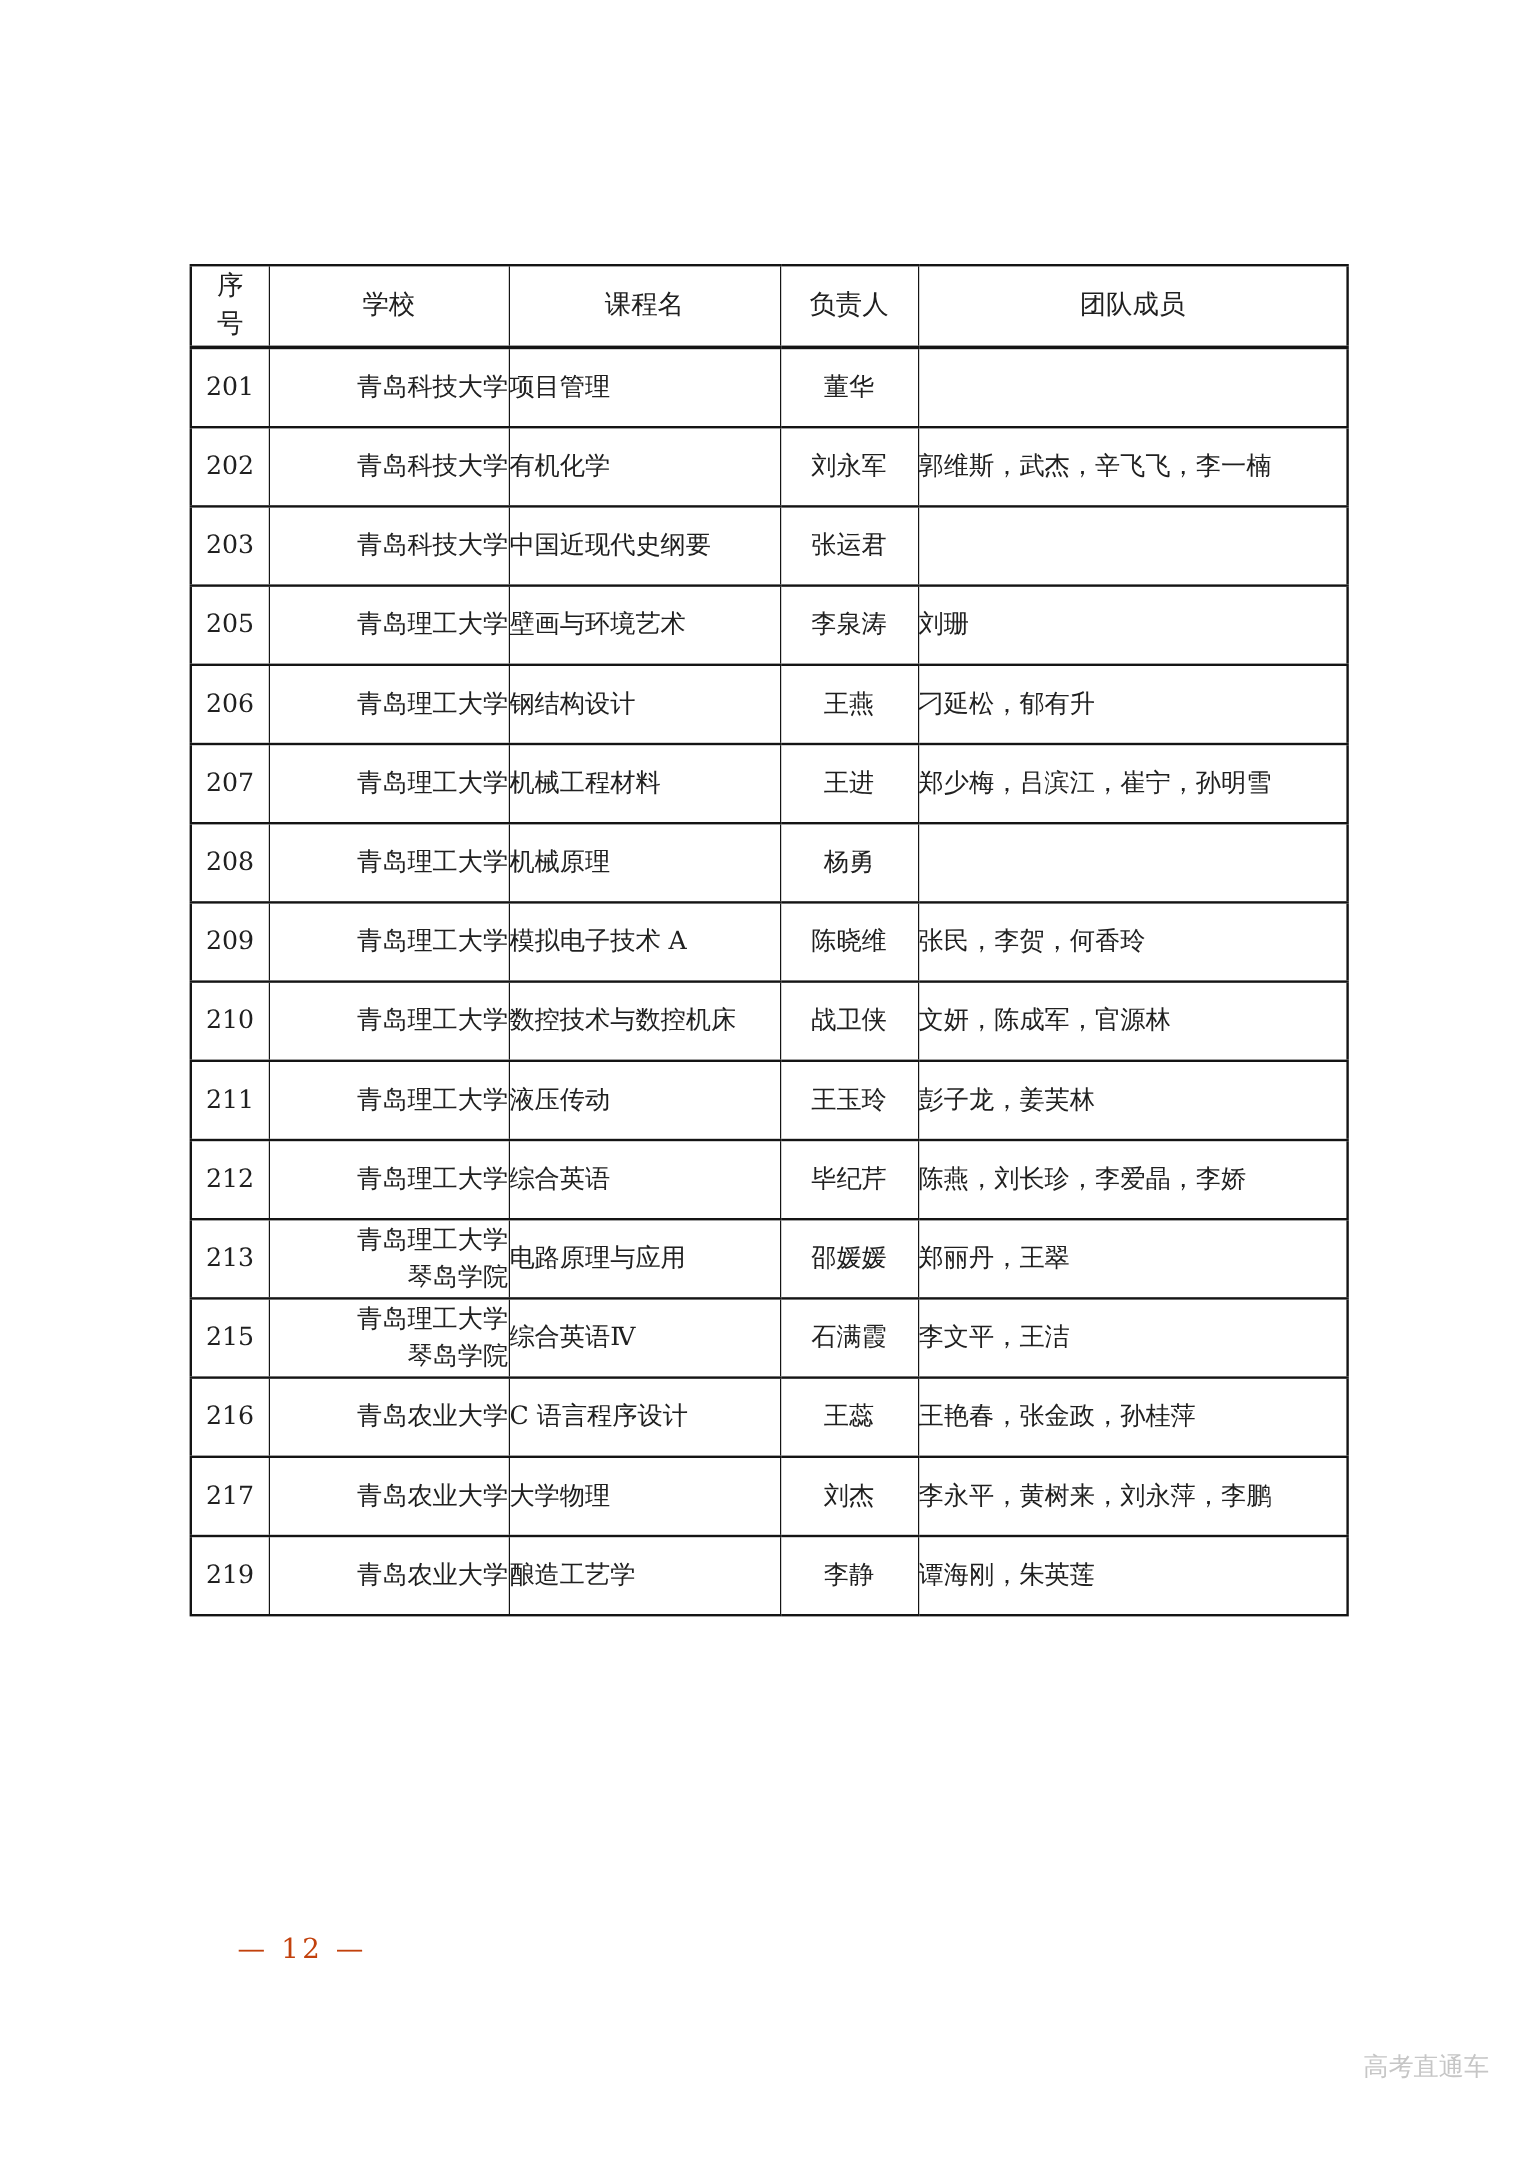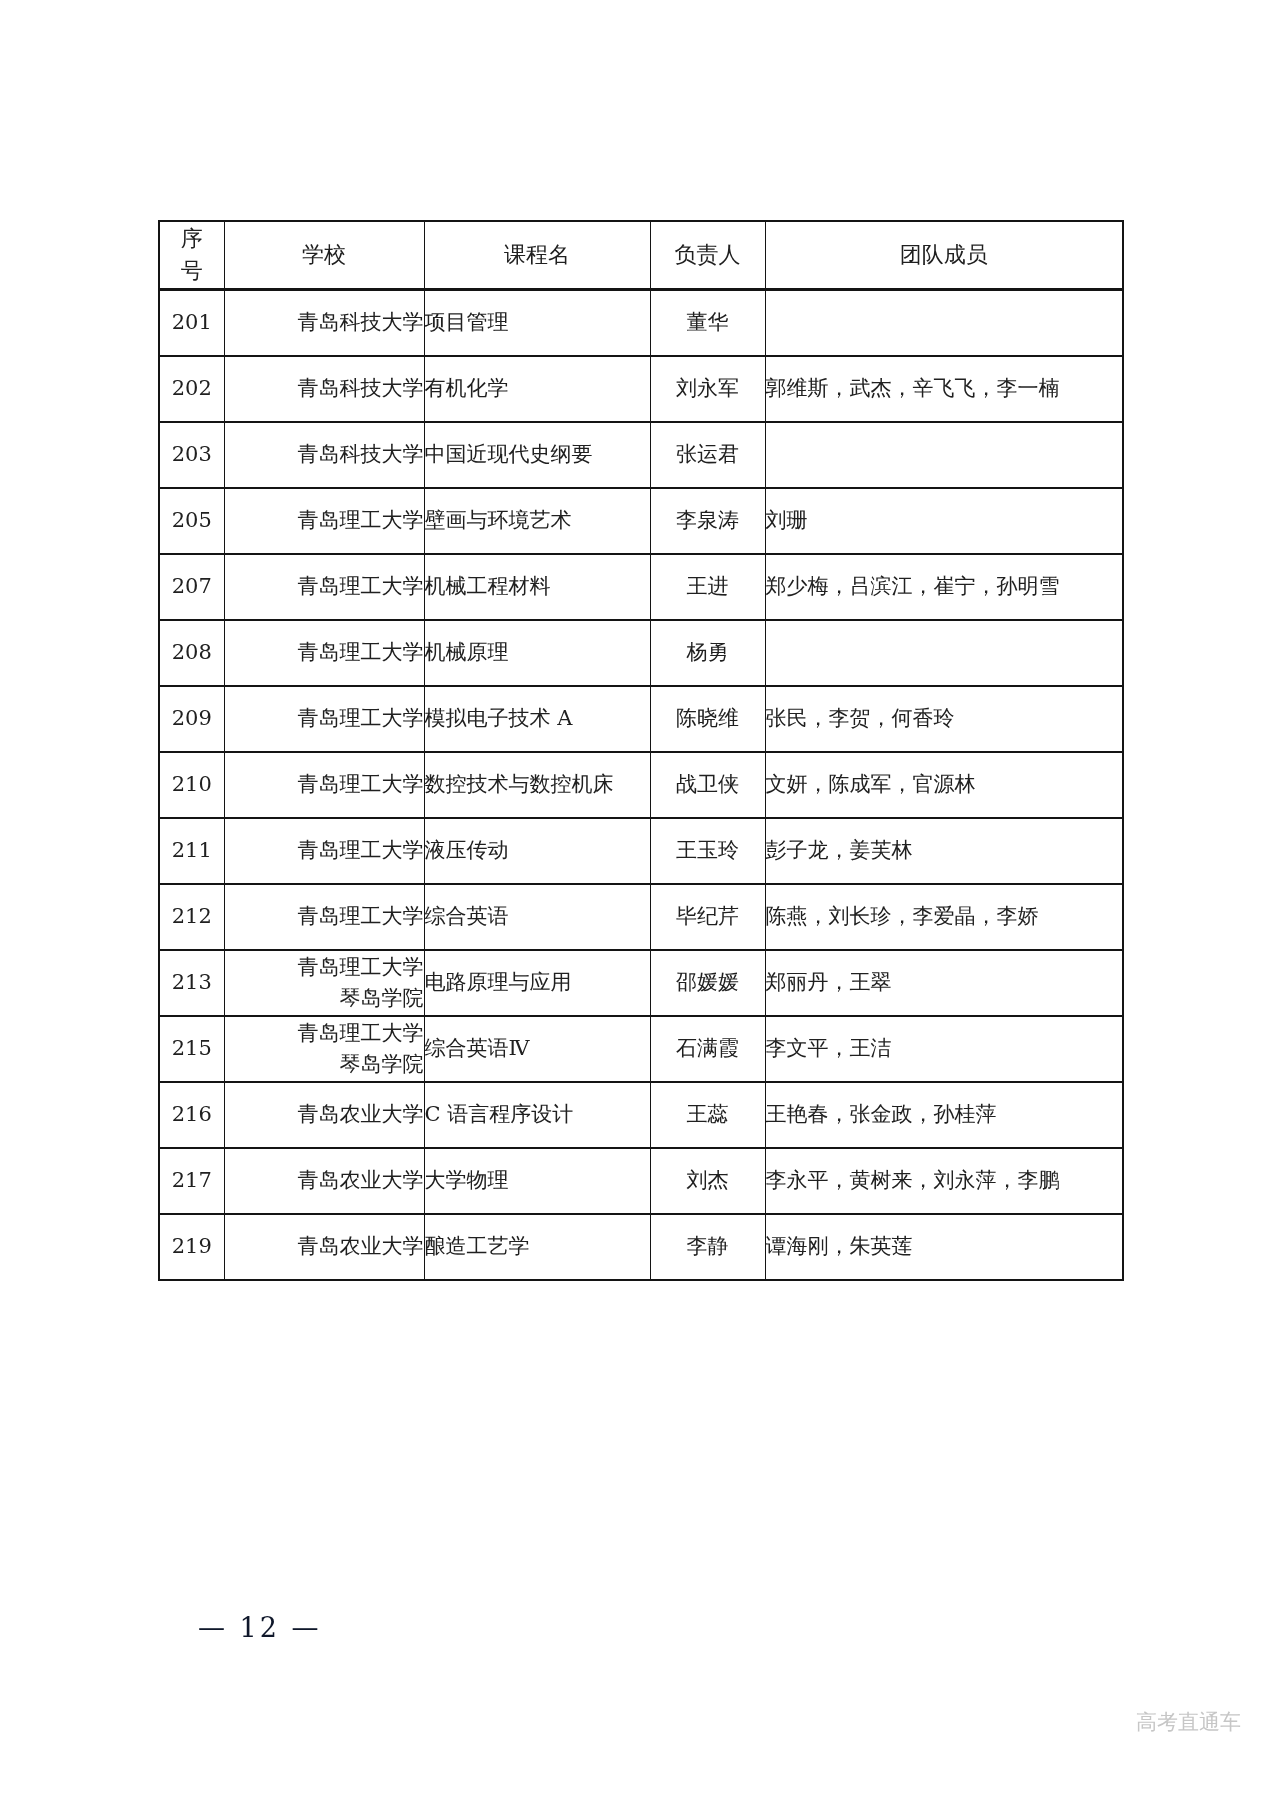--- a/index.html
+++ b/index.html
@@ -44,23 +44,23 @@
   .course-table tbody td{height:64px;}
   .c-no{text-align:center;font-size:20px;}
   .c-school{text-align:right;white-space:pre-line;}
   .c-course{text-align:left;padding-left:11px;}
   .c-leader{text-align:center;}
   .c-team{text-align:left;padding-left:13px;}
   .page-number{
     position:absolute;
     left:198px;
     top:1612px;
-    font-size:27px;
+    font-size:23px;
     letter-spacing:3px;
-    color:#0f172a;
+    color:#c2410c;
   }
   .watermark{
     position:absolute;
     left:1136px;
     top:1708px;
     font-size:21px;
     color:#c6c6c6;
     font-family:"DejaVu Sans","Liberation Sans",sans-serif;
   }
 </style>
@@ -110,20 +110,27 @@
         <td class="c-team"></td>
       </tr>
       <tr>
         <td class="c-no">205</td>
         <td class="c-school">青岛理工大学</td>
         <td class="c-course">壁画与环境艺术</td>
         <td class="c-leader">李泉涛</td>
         <td class="c-team">刘珊</td>
       </tr>
       <tr>
+        <td class="c-no">206</td>
+        <td class="c-school">青岛理工大学</td>
+        <td class="c-course">钢结构设计</td>
+        <td class="c-leader">王燕</td>
+        <td class="c-team">刁延松，郁有升</td>
+      </tr>
+      <tr>
         <td class="c-no">207</td>
         <td class="c-school">青岛理工大学</td>
         <td class="c-course">机械工程材料</td>
         <td class="c-leader">王进</td>
         <td class="c-team">郑少梅，吕滨江，崔宁，孙明雪</td>
       </tr>
       <tr>
         <td class="c-no">208</td>
         <td class="c-school">青岛理工大学</td>
         <td class="c-course">机械原理</td>

